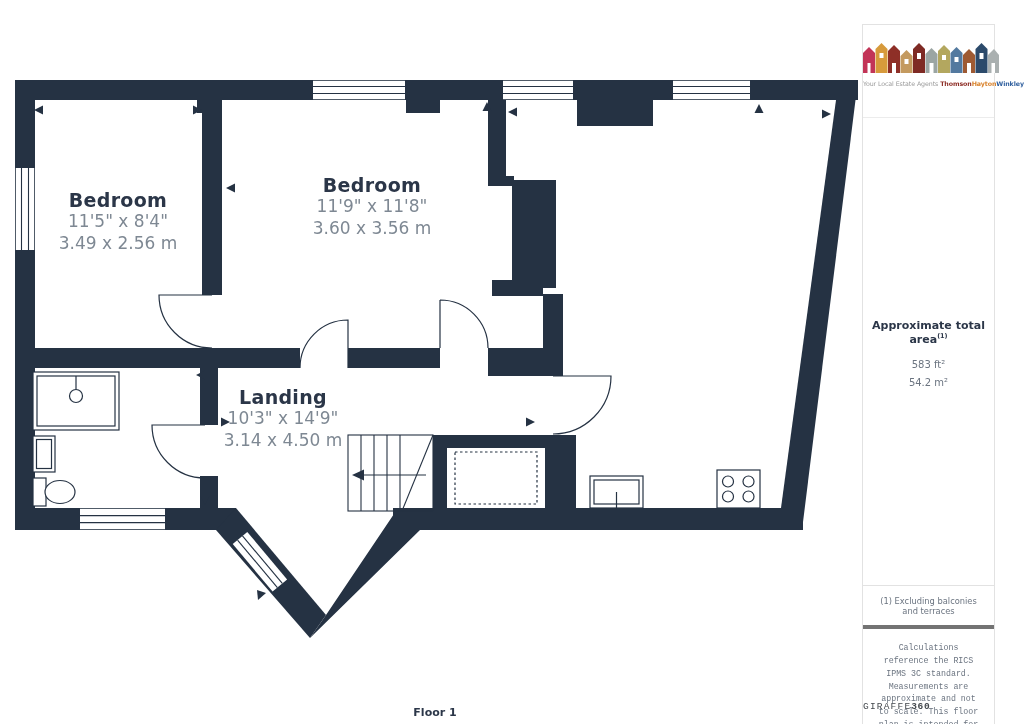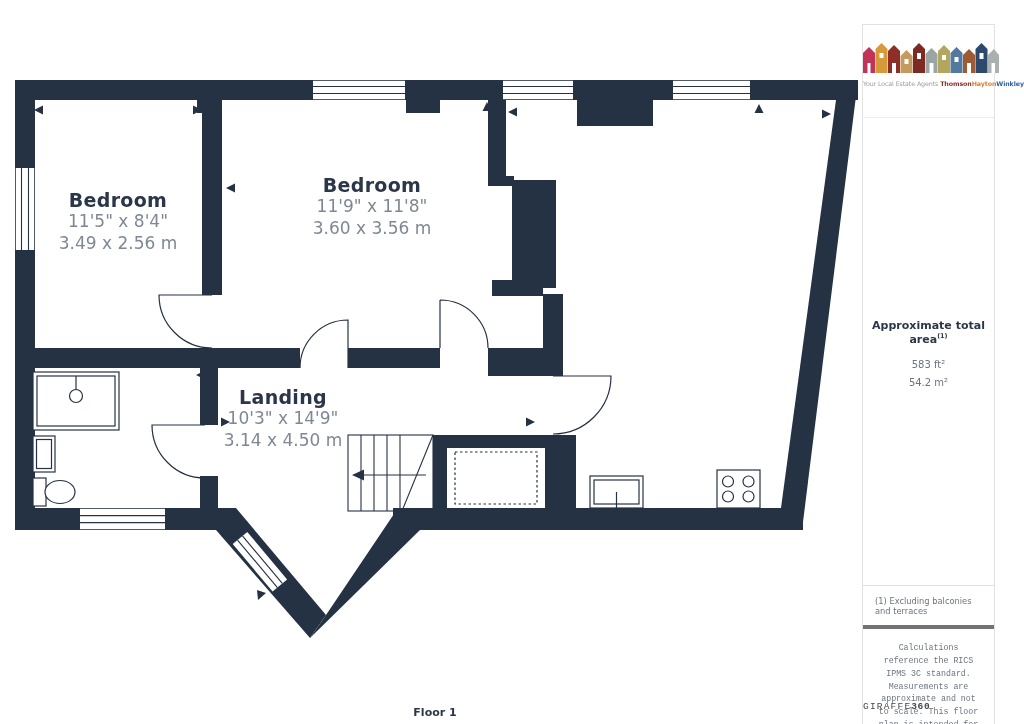--- a/index.html
+++ b/index.html
@@ -20,21 +20,21 @@
   .logo-houses{margin-top:14px;}
   .tagline{font-size:6.3px;color:#9a9a9a;margin-top:3px;letter-spacing:-0.1px;white-space:nowrap;}
   .tagline .brand{font-weight:bold;}
   .area-section{position:absolute;top:294px;left:0;right:0;text-align:center;}
   .area-title{font-size:11px;font-weight:bold;color:#2b3648;}
   .area-title sup{font-size:6.5px;}
   .area-value{font-size:10px;color:#6b7480;margin-top:13px;}
   .area-value + .area-value{margin-top:7px;}
   .note-section{position:absolute;top:560px;left:0;right:0;height:40px;border-top:1px solid #e2e2e2;
     display:flex;align-items:center;justify-content:center;padding:9px 12px;box-sizing:border-box;
-    font-size:8.3px;color:#6b7480;text-align:left;}
+    font-size:8.3px;color:#6b7480;text-align:center;}
   .calc-section{position:absolute;top:600px;bottom:0;left:0;right:0;border-top:4px solid #737373;
     padding:13px 12px 0;box-sizing:border-box;font-size:8.3px;line-height:1.55;color:#6b7480;text-align:center;font-family:Liberation Mono, monospace;}
   .giraffe{position:absolute;bottom:16px;left:0;right:0;text-align:left;font-size:9.5px;
     color:#43484d;letter-spacing:1.2px;}
   .giraffe b{letter-spacing:0.6px;}
 </style>
 </head>
 <body>
 
 <div class="plan-area">

